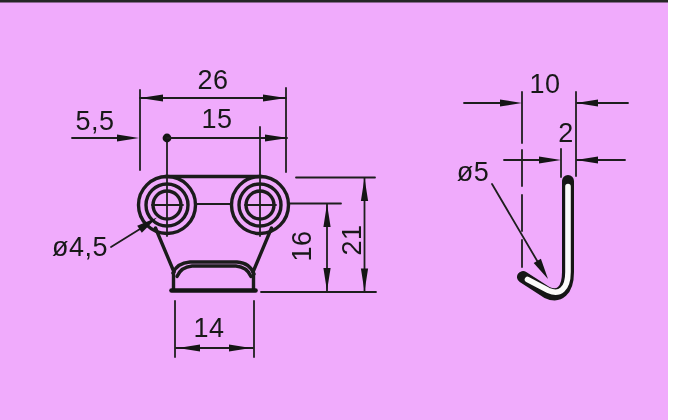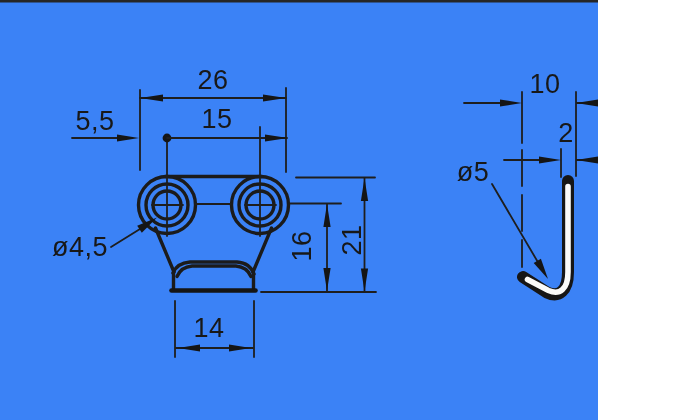--- a/index.html
+++ b/index.html
@@ -1,19 +1,19 @@
 <!DOCTYPE html>
 <html><head>
 <meta charset="utf-8">
 <style>
   html,body{margin:0;padding:0;}
   .page{
     position:relative;
-    width:598px;height:420px;
-    background:#3b82f6;
+    width:668px;height:420px;
+    background:#f0abfc;
     overflow:hidden;
     font-family:"Liberation Sans", sans-serif;
   }
   svg{display:block;}
   .outline{stroke:#1b1b1b;stroke-width:3.4;fill:none;stroke-linecap:round;stroke-linejoin:round;}
   .outline-heavy{stroke:#151515;stroke-width:4.6;fill:none;stroke-linecap:round;}
   .thin{stroke:#1e1e1e;stroke-width:1.8;fill:none;stroke-linecap:round;}
   .arrow{fill:#151515;stroke:none;}
   .dimtext{
     font-family:"Liberation Sans", sans-serif;

